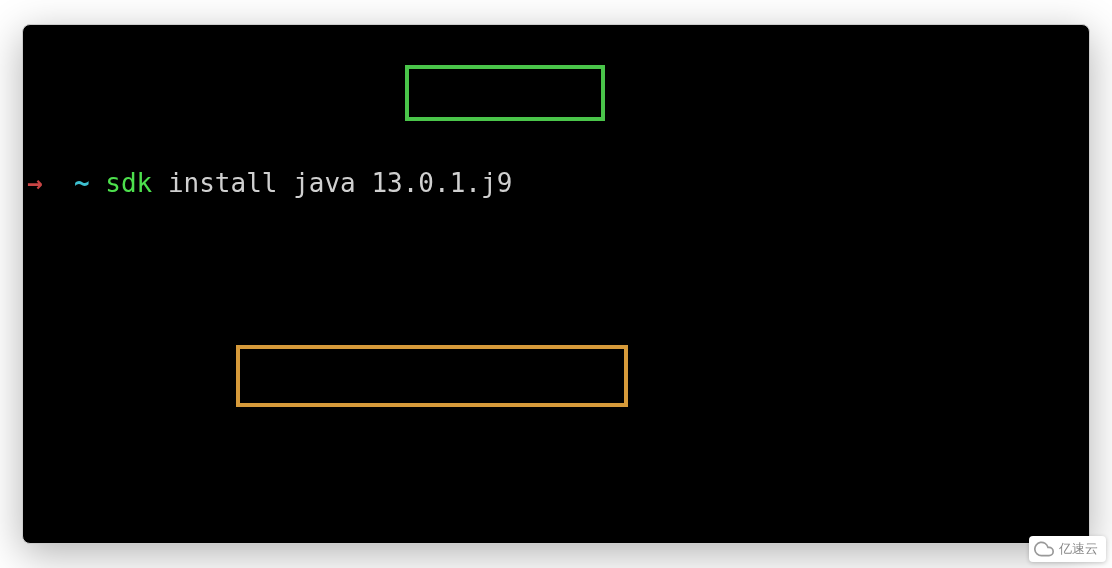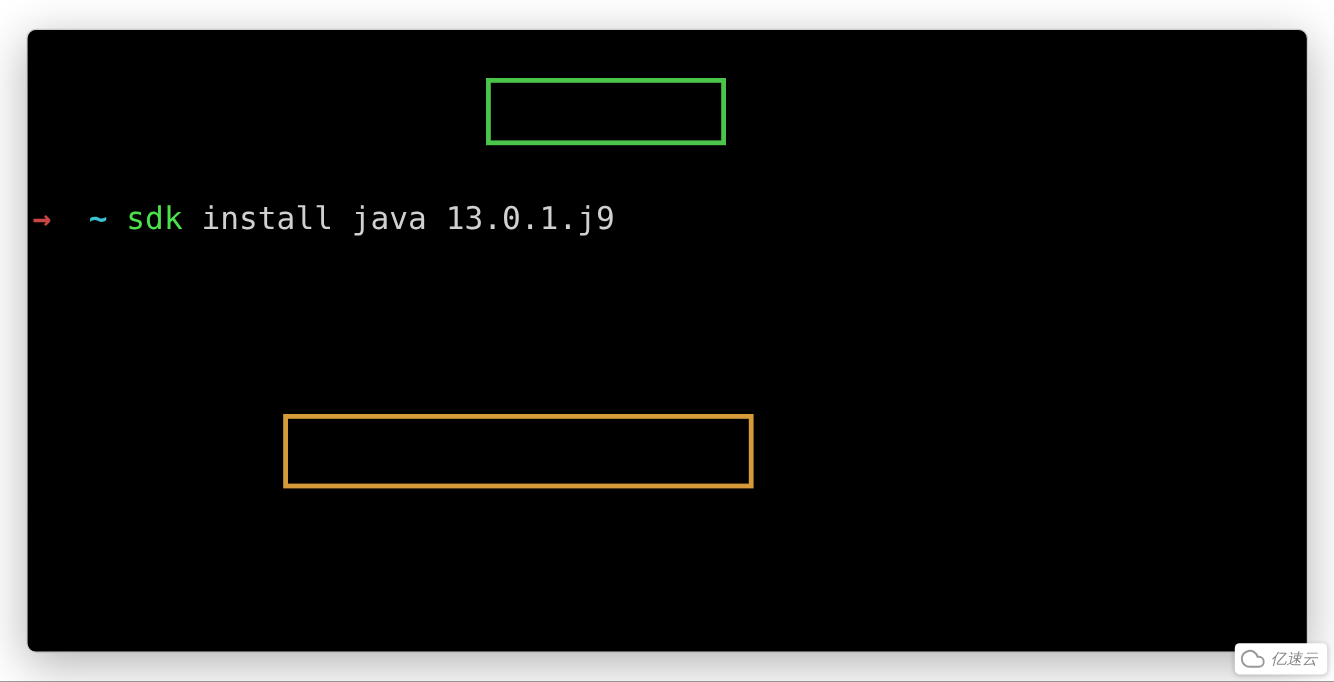--- a/index.html
+++ b/index.html
@@ -94,21 +94,20 @@
       background: #ffffff;
       border-radius: 4px;
       box-shadow: 0 1px 4px rgba(0,0,0,0.2);
       padding: 2px 8px 2px 4px;
       display: flex;
       align-items: center;
       gap: 4px;
       font-family: sans-serif;
       font-size: 13px;
       color: #888;
-      font-style: italic;
     }
     
     .watermark-icon {
       width: 22px;
       height: 22px;
       display: inline-flex;
       align-items: center;
       justify-content: center;
     }
     

